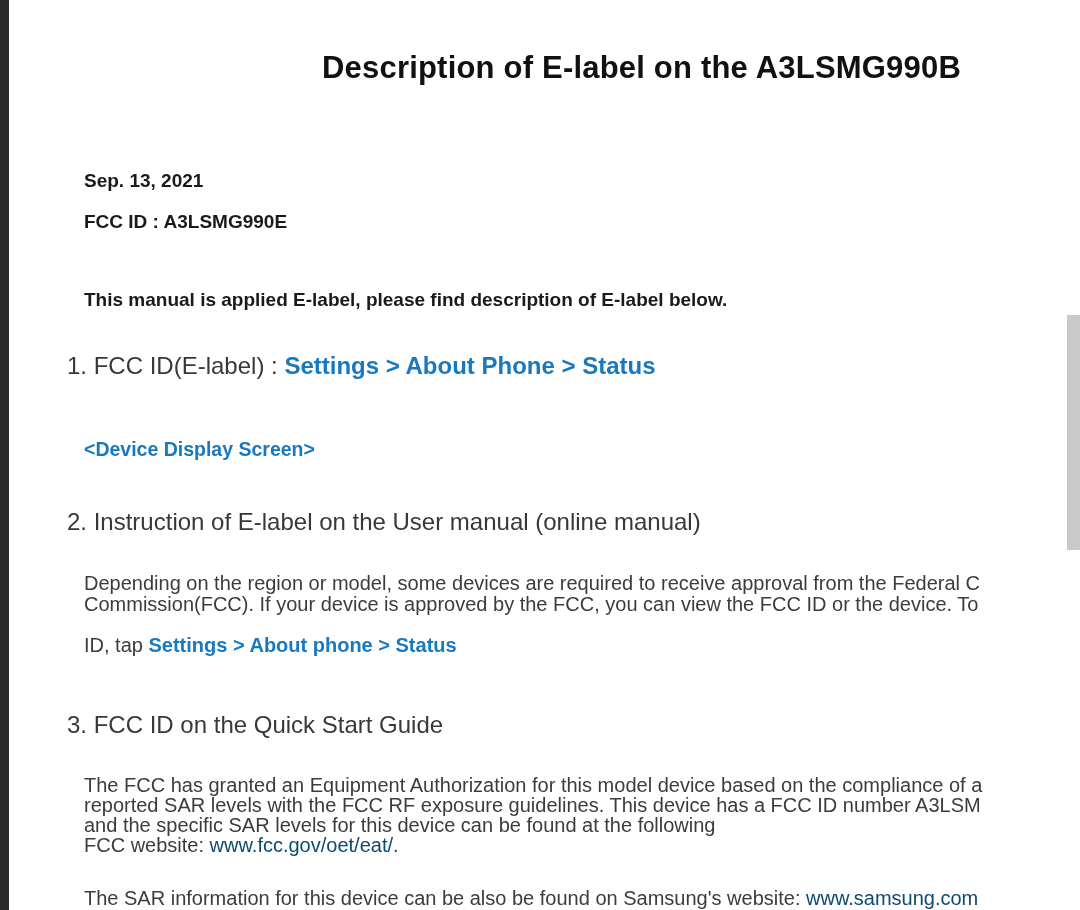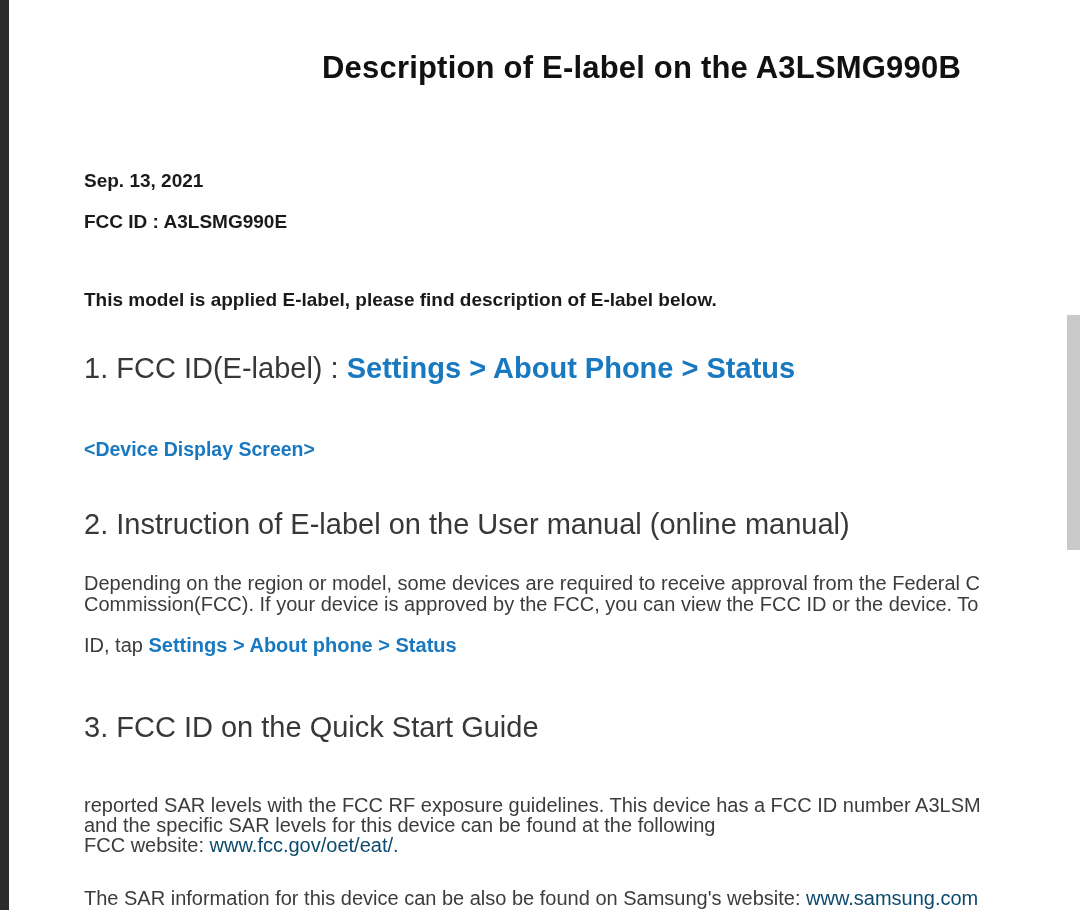--- a/index.html
+++ b/index.html
@@ -32,22 +32,22 @@
 
   .bold-line {
     left: 84px;
     font-size: 19px;
     font-weight: bold;
     color: #1a1a1a;
     margin-top: 20px;
   }
 
   .heading {
-    left: 84px;
-    font-size: 29px;
+    left: 67px;
+    font-size: 24px;
     font-weight: normal;
     color: #383838;
   }
 
   .body-line {
     left: 84px;
     font-size: 20px;
     color: #3c3c3c;
     margin-top: 8px;
   }
@@ -77,39 +77,40 @@
 
   <div class="left-border"></div>
 
   <div class="img-edge"></div>
 
   <div class="abs doc-title">Description of E-label on the A3LSMG990B</div>
 
   <div class="abs bold-line" style="top:150px;">Sep. 13, 2021</div>
   <div class="abs bold-line" style="top:191px;">FCC ID : A3LSMG990E</div>
 
-  <div class="abs bold-line" style="top:269px;">This model is applied E-label, please find description of E-label below.</div>
+  <div class="abs bold-line" style="top:269px;">This manual is applied E-label, please find description of E-label below.</div>
 
   <div class="abs heading" style="top:352px;">
     <span>1. FCC ID(E-label) : </span><span class="accent-bold">Settings &gt; About Phone &gt; Status</span>
   </div>
 
   <div class="abs accent-bold" style="left:84px; top:438px; font-size:19.5px;">&lt;Device Display Screen&gt;</div>
 
   <div class="abs heading" style="top:508px;">2. Instruction of E-label on the User manual (online manual)</div>
 
   <div class="abs body-line" style="top:564px;">Depending on the region or model, some devices are required to receive approval from the Federal C</div>
   <div class="abs body-line" style="top:585px;">Commission(FCC). If your device is approved by the FCC, you can view the FCC ID or the device. To</div>
 
   <div class="abs body-line" style="top:626px;">
     <span>ID, tap </span><span class="accent-bold">Settings &gt; About phone &gt; Status</span>
   </div>
 
   <div class="abs heading" style="top:711px;">3. FCC ID on the Quick Start Guide</div>
 
+  <div class="abs body-line" style="top:766px;">The FCC has granted an Equipment Authorization for this model device based on the compliance of a</div>
   <div class="abs body-line" style="top:786px;">reported SAR levels with the FCC RF exposure guidelines. This device has a FCC ID number A3LSM</div>
   <div class="abs body-line" style="top:806px;">and the specific SAR levels for this device can be found at the following</div>
   <div class="abs body-line" style="top:826px;">
     <span>FCC website: </span><a class="url-link">www.fcc.gov/oet/eat/.</a>
   </div>
 
   <div class="abs body-line" style="top:879px;">
     <span>The SAR information for this device can be also be found on Samsung's website: </span><a class="url-link">www.samsung.com</a>
   </div>
 

